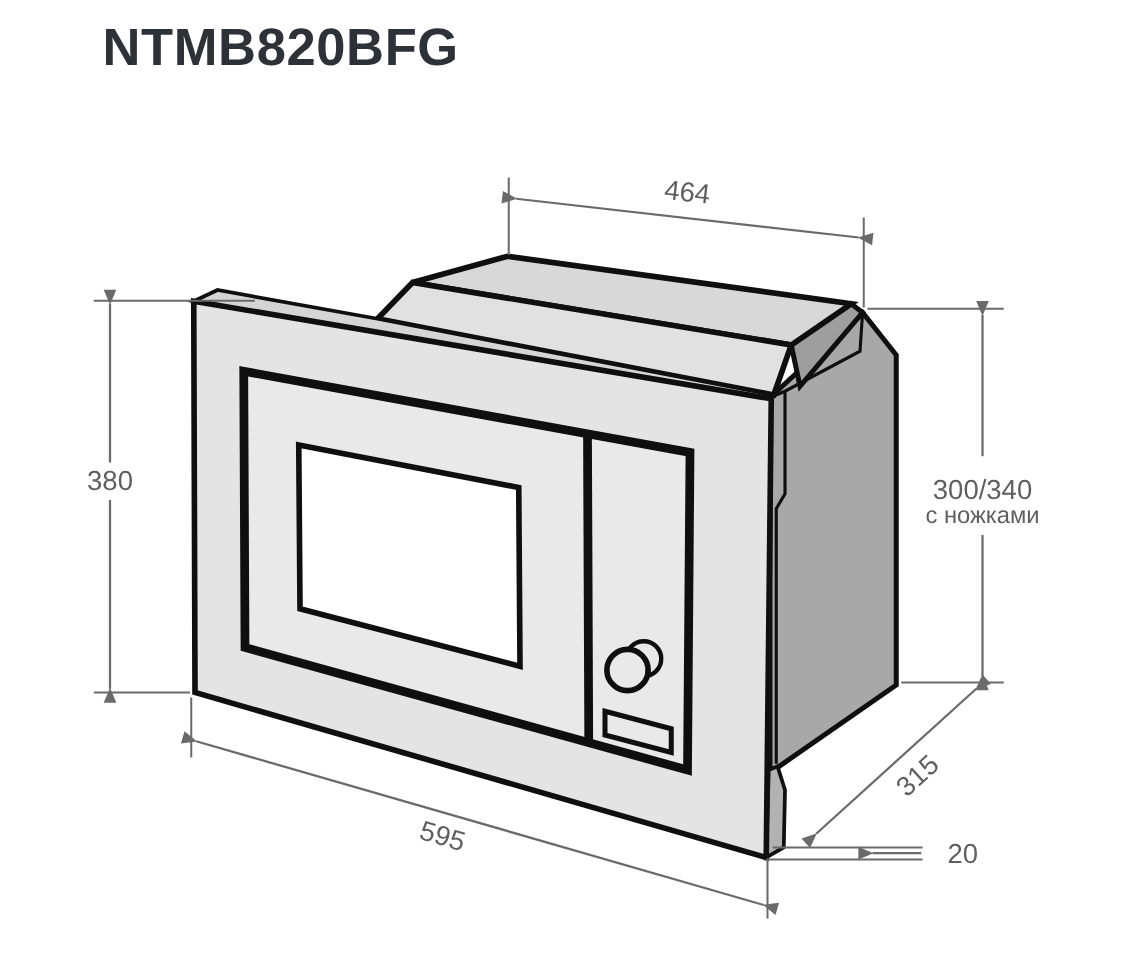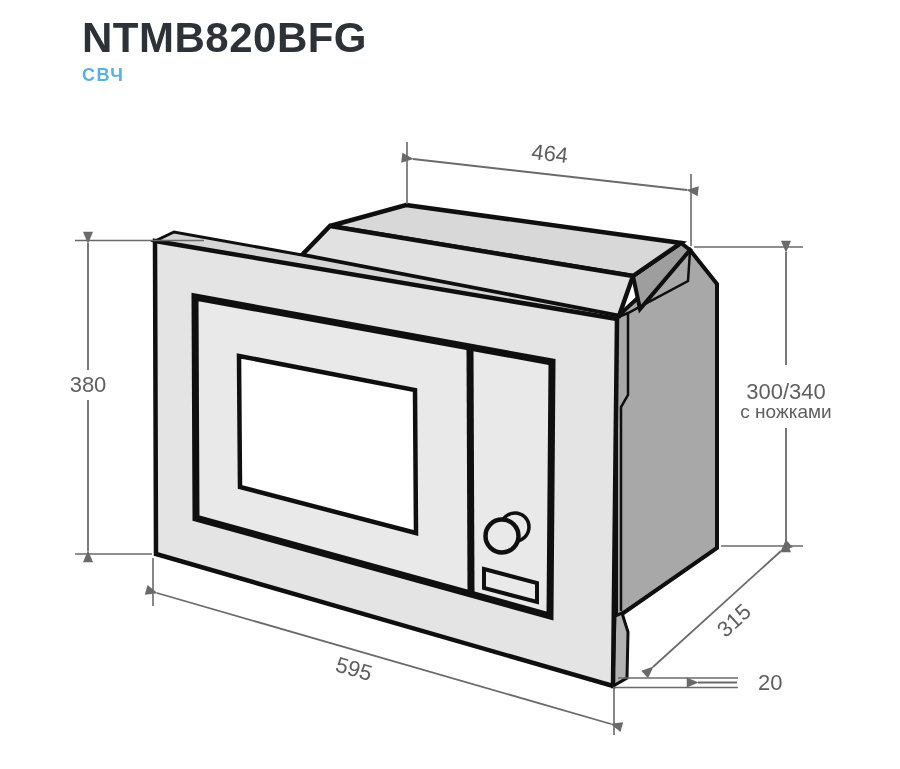--- a/index.html
+++ b/index.html
@@ -30,21 +30,20 @@
   }
   .dim-label.small{font-size:19px;}
 </style>
 </head>
 <body>
 
 <div class="stage">
 
   <div class="header">
     <div class="title">NTMB820BFG</div>
-    <div class="subtitle">СВЧ</div>
   </div>
 
   <svg class="drawing" width="900" height="769" viewBox="0 0 900 769">
 
     <defs>
       <marker id="arr" viewBox="0 0 10 10" refX="0.6" refY="5" markerUnits="userSpaceOnUse" markerWidth="16" markerHeight="12" orient="auto-start-reverse">
         <path d="M0,5 L10,0.8 L10,9.2 z" fill="#6a6a6a"></path>
       </marker>
     </defs>
 

